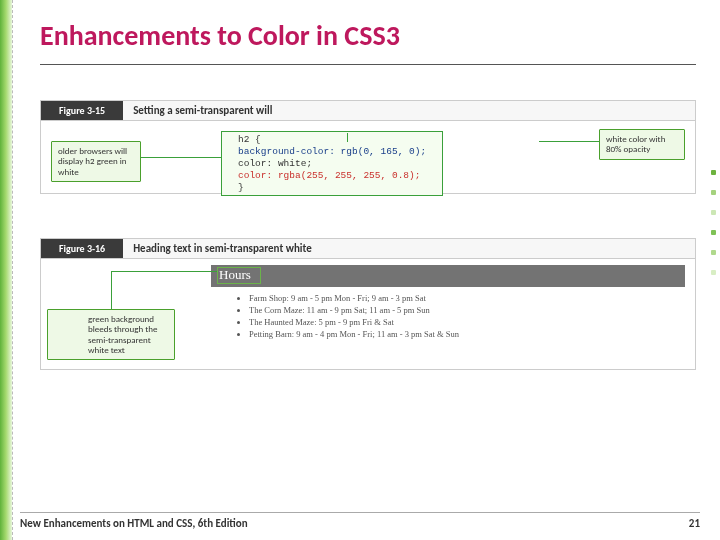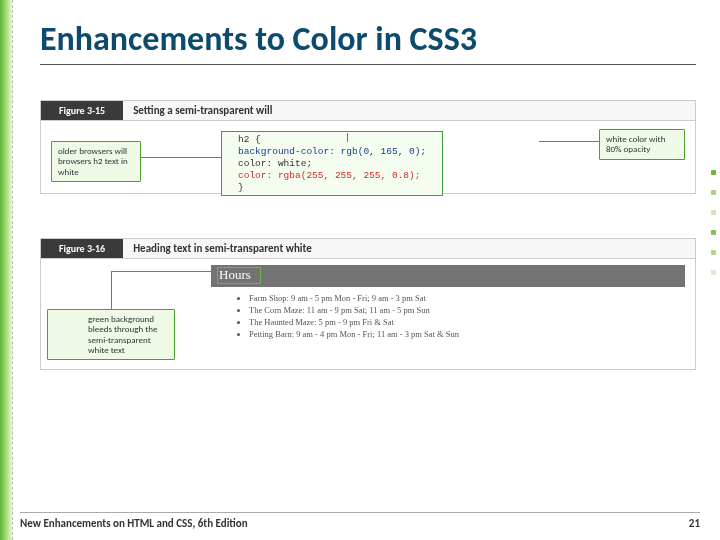--- a/index.html
+++ b/index.html
@@ -34,23 +34,23 @@
   .right-dots .dot {
     position: absolute;
     width: 5px; height: 5px;
     right: 0;
     border-radius: 1px;
   }
   .slide-title {
     position: absolute;
     left: 40px;
     top: 18px;
-    font-size: 34px;
+    font-size: 28px;
     font-weight: 700;
-    color: #0c4a6e;
+    color: #be185d;
   }
   .title-rule {
     position: absolute;
     left: 40px;
     right: 24px;
     top: 64px;
     height: 1px;
     background: #555;
   }
   
@@ -196,21 +196,21 @@
 <div class="title-rule"></div>
 
 <div class="content">
 
   <div class="figure-block fig1">
     <div class="figure-header">
       <div class="fig-badge">Figure 3-15</div>
       <div class="fig-title">Setting a semi-transparent will</div>
     </div>
     <div class="fig-body">
-      <div class="callout callout-left">older browsers will browsers h2 text in white</div>
+      <div class="callout callout-left">older browsers will display h2 green in white</div>
       <div class="callout callout-right">white color with 80% opacity</div>
 
       <div class="code-block">
         <div>h2 {</div>
         <div class="blue">   background-color: rgb(0, 165, 0);</div>
         <div>   color: white;</div>
         <div class="red">   color: rgba(255, 255, 255, 0.8);</div>
         <div>}</div>
       </div>
 

